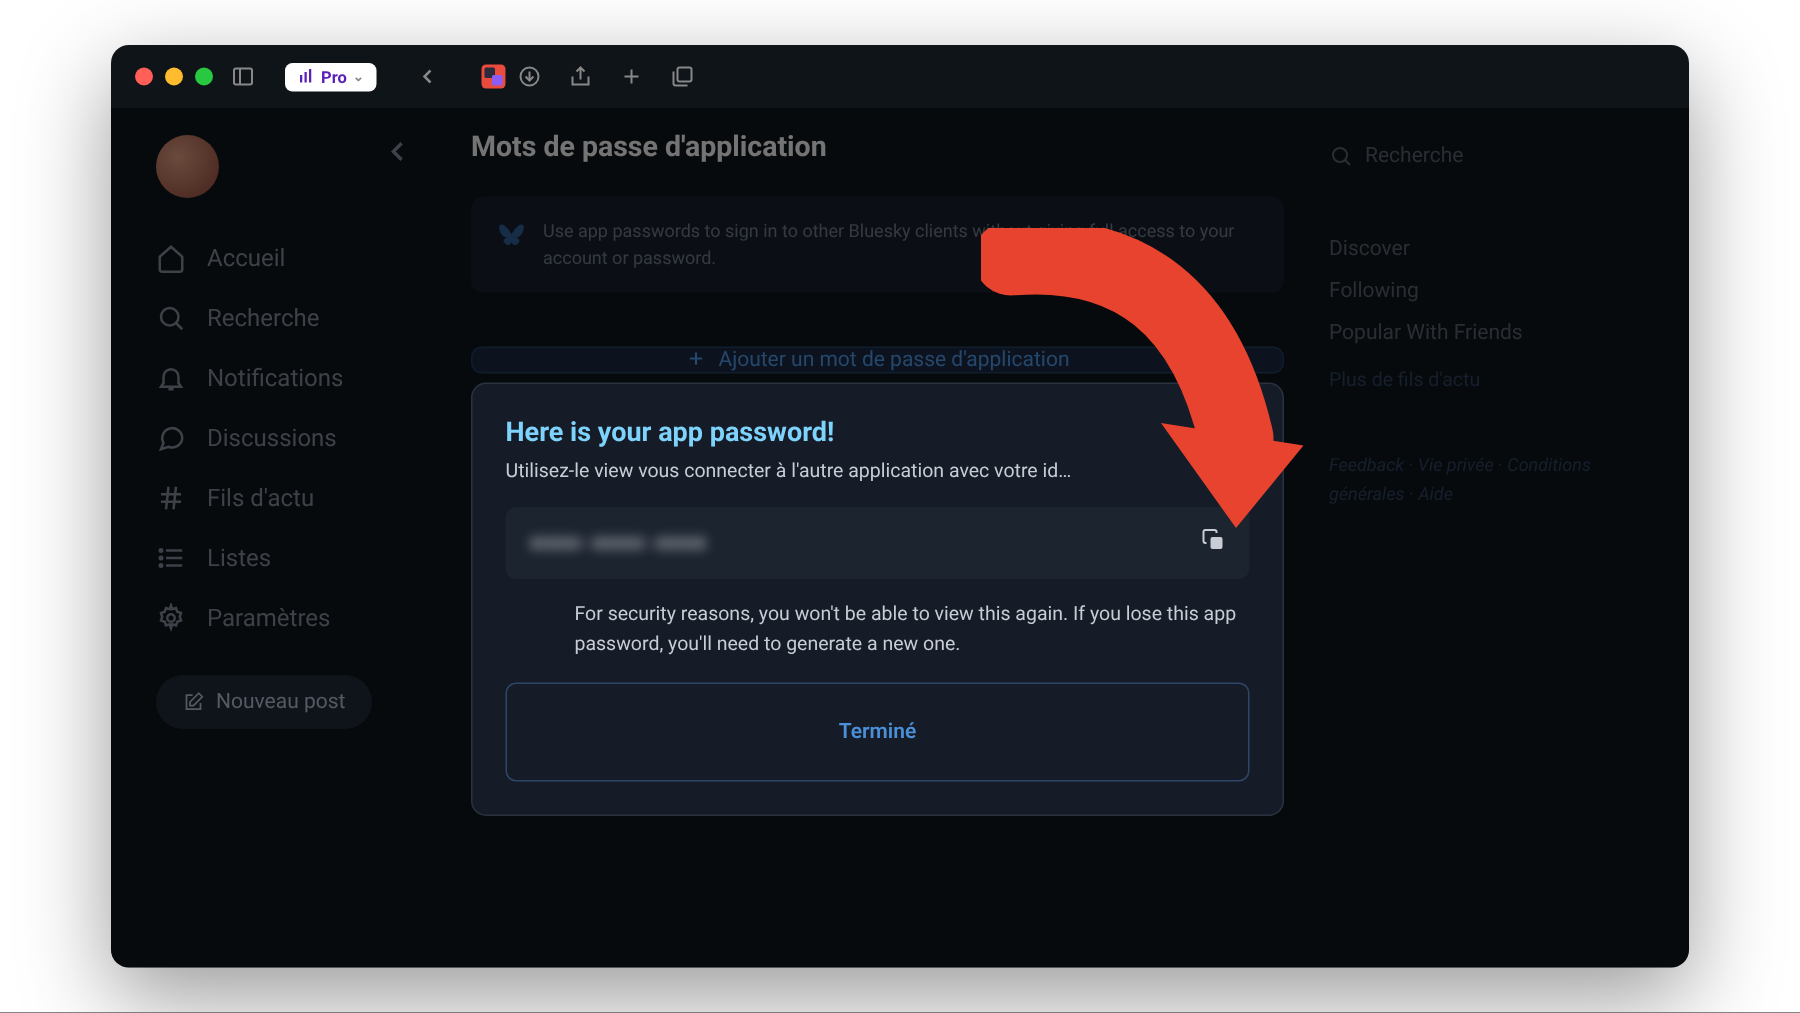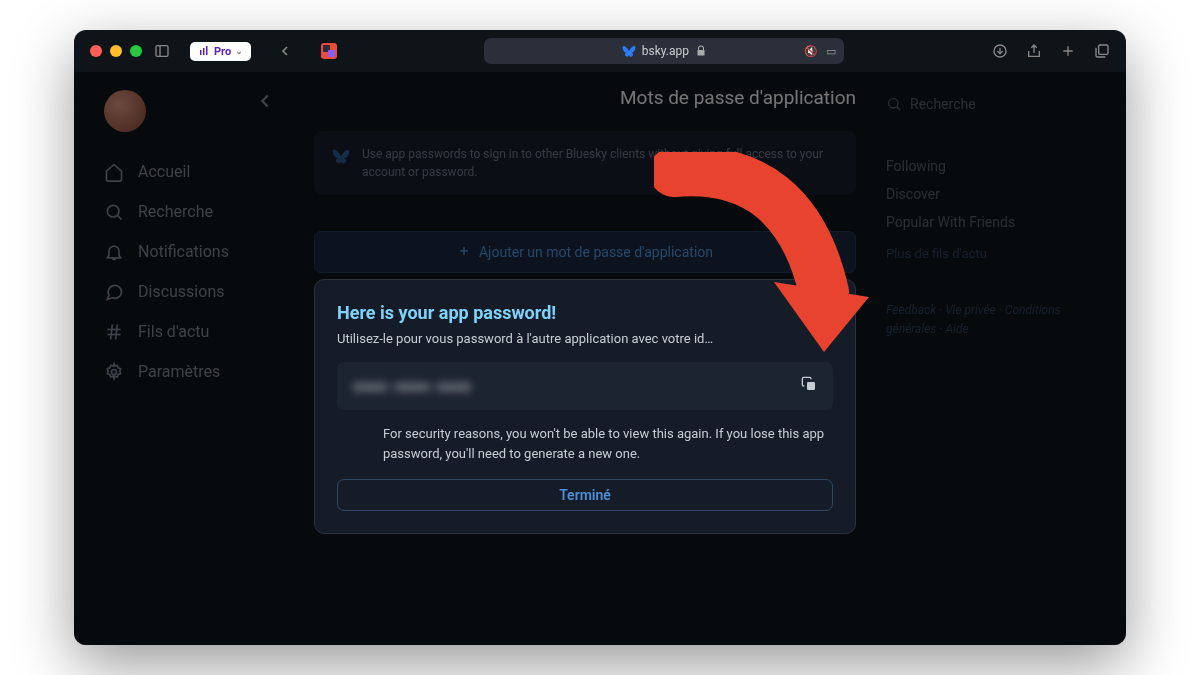--- a/index.html
+++ b/index.html
@@ -33,35 +33,35 @@
 .content { display: flex; height: calc(100% - 42px); position: relative; }
 .sidebar { width: 210px; padding: 18px 0 0 30px; }
 .avatar { width: 42px; height: 42px; border-radius: 50%; background: radial-gradient(circle at 35% 35%, #d4957a, #8b4537); margin-bottom: 20px; }
 .nav-item { display: flex; gap: 14px; color: #7a8290; font-size: 16px; padding: 10px 0; cursor: pointer; }
 .nav-item svg { width: 20px; height: 20px; stroke: #7a8290; fill: none; stroke-width: 2; }
 .new-post { background: #1f2836; color: #a8b3c5; border: none; border-radius: 20px; padding: 10px 18px; font-size: 14px; display: flex; align-items: center; gap: 8px; margin-top: 18px; cursor: pointer; }
 .new-post svg { width: 14px; height: 14px; stroke: #a8b3c5; fill: none; stroke-width: 2; }
 
 .main { flex: 1; padding: 14px 30px; position: relative; }
 .back-chev { position: absolute; left: -30px; top: 18px; color: #7a8290; }
-.page-title { color: #e8e8e8; font-size: 19px; font-weight: 400; text-align: right; margin-bottom: 22px; }
+.page-title { color: #e8e8e8; font-size: 19px; font-weight: 700; text-align: left; margin-bottom: 22px; }
 .info-banner { background: rgba(30,40,60,0.5); border-radius: 8px; padding: 14px 18px; display: flex; gap: 12px; align-items: flex-start; margin-bottom: 12px; }
 .info-banner svg { width: 18px; height: 18px; flex-shrink: 0; margin-top: 2px; }
 .info-banner .text { color: #6b7585; font-size: 12px; line-height: 1.5; }
-.add-btn { width: 100%; background: #18253d; border: 1px solid #1e3a5f; color: #4a8fd8; border-radius: 7px; padding: 12px; font-size: 14px; display: flex; align-items: flex-start; justify-content: center; gap: 8px; cursor: pointer; margin-top: 36px; }
+.add-btn { width: 100%; background: #18253d; border: 1px solid #1e3a5f; color: #4a8fd8; border-radius: 7px; font-size: 14px; display: flex; align-items: flex-start; justify-content: center; gap: 8px; cursor: pointer; margin-top: 36px; }
 
 .dialog { background: #161c27; border: 1px solid #2a3240; border-radius: 10px; padding: 22px; margin-top: 6px; position: relative; }
 .dialog h2 { color: #7dd3fc; font-size: 18px; font-weight: 700; margin-bottom: 8px; }
 .dialog .sub { color: #c8ccd4; font-size: 13px; margin-bottom: 16px; }
 .pw-box { background: #1c2430; border-radius: 7px; padding: 14px 16px; display: flex; align-items: center; justify-content: space-between; margin-bottom: 14px; }
 .pw-text { color: #fff; font-family: monospace; font-size: 14px; filter: blur(4px); user-select: none; }
 .copy-btn { color: #c8ccd4; cursor: pointer; }
 .copy-btn svg { width: 16px; height: 16px; fill: #c8ccd4; }
 .warn { color: #c8ccd4; font-size: 13px; line-height: 1.5; margin-bottom: 16px; margin-left: 46px; }
-.done-btn { width: 100%; background: transparent; border: 1px solid #2d4668; color: #4a8fd8; border-radius: 7px; padding: 7px; font-size: 14px; font-weight: 600; cursor: pointer; }
+.done-btn { width: 100%; background: transparent; border: 1px solid #2d4668; color: #4a8fd8; border-radius: 7px; padding: 24px; font-size: 14px; font-weight: 600; cursor: pointer; }
 
 .right-pane { width: 240px; padding: 24px 30px 0 0; }
 .search { display: flex; align-items: center; gap: 8px; color: #555c68; font-size: 14px; margin-bottom: 40px; }
 .search svg { width: 16px; height: 16px; stroke: #555c68; fill: none; stroke-width: 2; }
 .feed-item { color: #555c68; font-size: 14px; padding: 6px 0; }
 .feed-more { color: #2c3e5a; font-size: 13px; padding: 6px 0; margin-top: 4px; }
 .footer-links { margin-top: 34px; font-size: 12px; color: #2c3e5a; line-height: 1.6; }
 .footer-links span { color: #2c3e5a; font-style: italic; }
 
 .dim-overlay { position: absolute; inset: 0; background: rgba(0,0,0,0.5); pointer-events: none; z-index: 5; }
@@ -94,35 +94,20 @@
         </svg>
       <span>Pro</span>
       <span class="pro-chev">⌄</span>
     </div>
     <div class="nav-back tb-btn">
       <svg viewBox="0 0 24 24" width="16" height="16" stroke="#888" fill="none" stroke-width="2.5">
           <polyline points="15 18 9 12 15 6"></polyline>
         </svg>
     </div>
     <div class="app-icon"></div>
-    <div class="addr">
-      <div class="addr-bar">
-        <svg class="bsky-logo" viewBox="0 0 24 24">
-            <path fill="#2e7cf6" d="M5 4c3 2 5 5 7 8 2-3 4-6 7-8 2-1 4 0 4 2 0 2-1 5-2 6-1 2-3 3-5 3 3 1 4 3 2 5-2 3-5 2-6-1-1 3-4 4-6 1-2-2-1-4 2-5-2 0-4-1-5-3-1-1-2-4-2-6 0-2 2-3 4-2z"></path>
-          </svg>
-        <span>bsky.app</span>
-        <svg width="12" height="12" viewBox="0 0 24 24" fill="#aaa">
-            <path d="M6 10V7a6 6 0 1112 0v3h1v11H5V10h1zm2 0h8V7a4 4 0 10-8 0v3z"></path>
-          </svg>
-        <div class="addr-ctrls">
-          <span>🔇</span>
-          <span>▭</span>
-        </div>
-      </div>
-    </div>
     <div class="tb-right">
       <svg viewBox="0 0 24 24" stroke="#888" fill="none" stroke-width="2">
           <circle cx="12" cy="12" r="9"></circle>
           <polyline points="8 12 12 16 16 12"></polyline>
           <line x1="12" y1="7" x2="12" y2="16"></line>
         </svg>
       <svg viewBox="0 0 24 24" stroke="#888" fill="none" stroke-width="2">
           <path d="M4 12v8h16v-8M12 3v12M8 7l4-4 4 4"></path>
         </svg>
       <svg viewBox="0 0 24 24" stroke="#888" fill="none" stroke-width="2">
@@ -170,25 +155,42 @@
         <svg viewBox="0 0 24 24">
             <line x1="4" y1="9" x2="20" y2="9"></line>
             <line x1="4" y1="15" x2="20" y2="15"></line>
             <line x1="10" y1="3" x2="8" y2="21"></line>
             <line x1="16" y1="3" x2="14" y2="21"></line>
           </svg>
         <span>Fils d'actu</span>
       </div>
       <div class="nav-item">
         <svg viewBox="0 0 24 24">
+            <line x1="8" y1="6" x2="21" y2="6"></line>
+            <line x1="8" y1="12" x2="21" y2="12"></line>
+            <line x1="8" y1="18" x2="21" y2="18"></line>
+            <circle cx="4" cy="6" r="1"></circle>
+            <circle cx="4" cy="12" r="1"></circle>
+            <circle cx="4" cy="18" r="1"></circle>
+          </svg>
+        <span>Listes</span>
+      </div>
+      <div class="nav-item">
+        <svg viewBox="0 0 24 24">
             <circle cx="12" cy="12" r="3"></circle>
             <path d="M12 2l1 3 3-1 1 3 3 1-1 3 1 3-3 1-1 3-3-1-1 3-1-3-3 1-1-3-3-1 1-3-1-3 3-1 1-3 3 1 1-3z"></path>
           </svg>
         <span>Paramètres</span>
       </div>
+      <button class="new-post">
+        <svg viewBox="0 0 24 24">
+            <path d="M11 4H4v16h16v-7M18 2l4 4-10 10H8v-4L18 2z"></path>
+          </svg>
+        <span>Nouveau post</span>
+      </button>
     </div>
 
     <div class="main">
       <div class="back-chev">
         <svg viewBox="0 0 24 24" width="22" height="22" stroke="#7a8290" fill="none" stroke-width="2.5">
             <polyline points="15 18 9 12 15 6"></polyline>
           </svg>
       </div>
       <div class="page-title">Mots de passe d'application</div>
       <div class="info-banner">
@@ -200,21 +202,21 @@
       <button class="add-btn">
         <svg viewBox="0 0 24 24" width="14" height="14" stroke="#4a8fd8" fill="none" stroke-width="2.5">
             <line x1="12" y1="5" x2="12" y2="19"></line>
             <line x1="5" y1="12" x2="19" y2="12"></line>
           </svg>
         <span>Ajouter un mot de passe d'application</span>
       </button>
 
       <div class="dialog">
         <h2>Here is your app password!</h2>
-        <div class="sub">Utilisez-le pour vous password à l'autre application avec votre id…</div>
+        <div class="sub">Utilisez-le view vous connecter à l'autre application avec votre id…</div>
         <div class="pw-box">
           <span class="pw-text">xxxx-xxxx-xxxx</span>
           <span class="copy-btn">
             <svg viewBox="0 0 24 24">
                 <rect x="9" y="9" width="12" height="12" rx="2"></rect>
                 <path d="M5 15H4a2 2 0 01-2-2V4a2 2 0 012-2h9a2 2 0 012 2v1" fill="none" stroke="#c8ccd4" stroke-width="2"></path>
               </svg>
           </span>
         </div>
         <div class="warn">For security reasons, you won't be able to view this again. If you lose this app password, you'll need to generate a new one.</div>
@@ -223,22 +225,22 @@
     </div>
 
     <div class="right-pane">
       <div class="search">
         <svg viewBox="0 0 24 24">
             <circle cx="11" cy="11" r="7"></circle>
             <line x1="21" y1="21" x2="16" y2="16"></line>
           </svg>
         <span>Recherche</span>
       </div>
+      <div class="feed-item">Discover</div>
       <div class="feed-item">Following</div>
-      <div class="feed-item">Discover</div>
       <div class="feed-item">Popular With Friends</div>
       <div class="feed-more">Plus de fils d'actu</div>
       <div class="footer-links">
         <span>Feedback</span> · 
         <span>Vie privée</span> · 
         <span>Conditions générales</span> · 
         <span>Aide</span>
       </div>
     </div>
 

